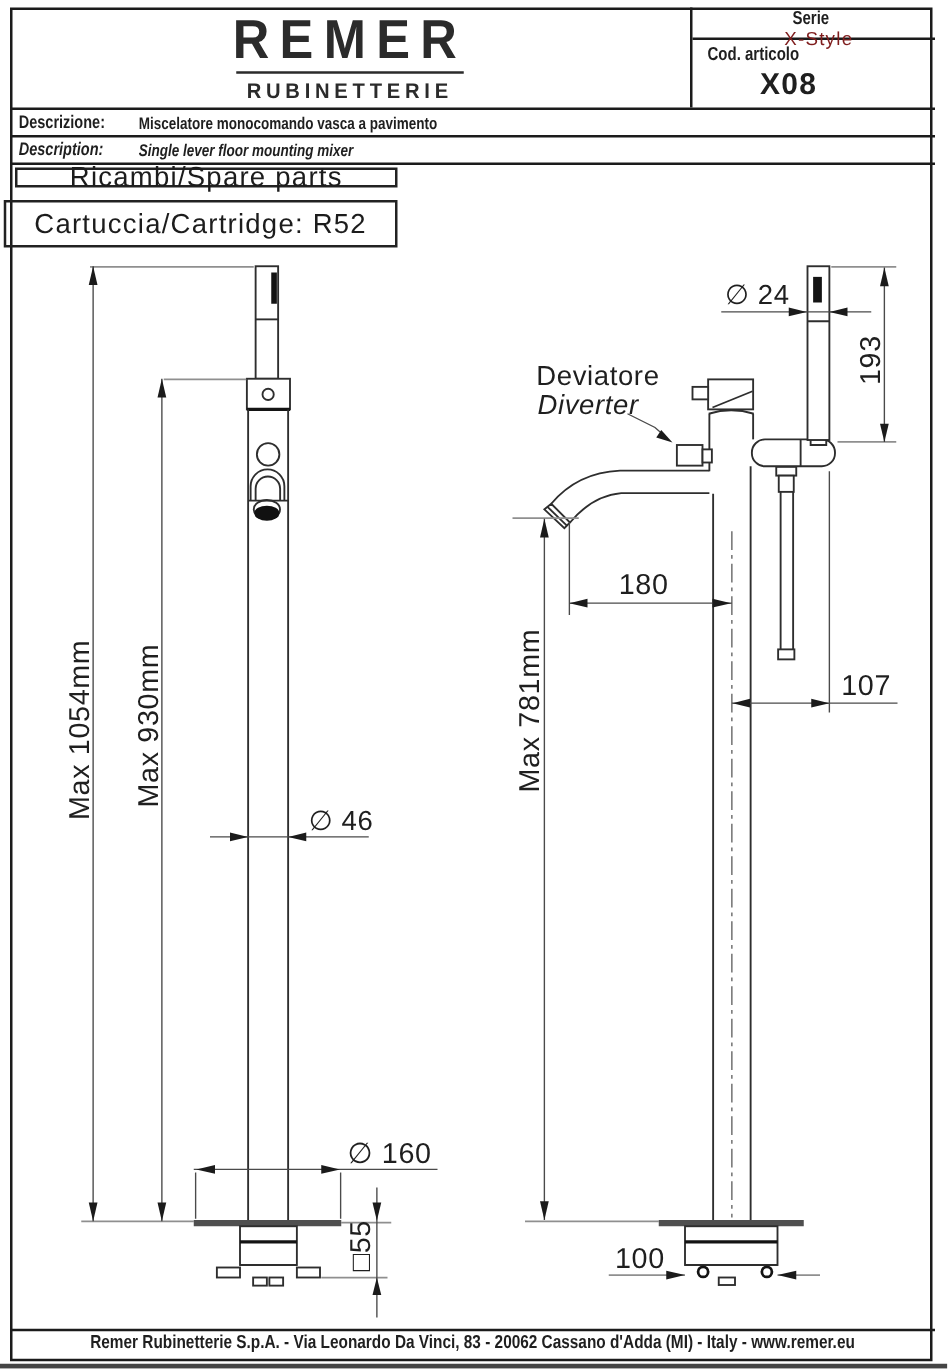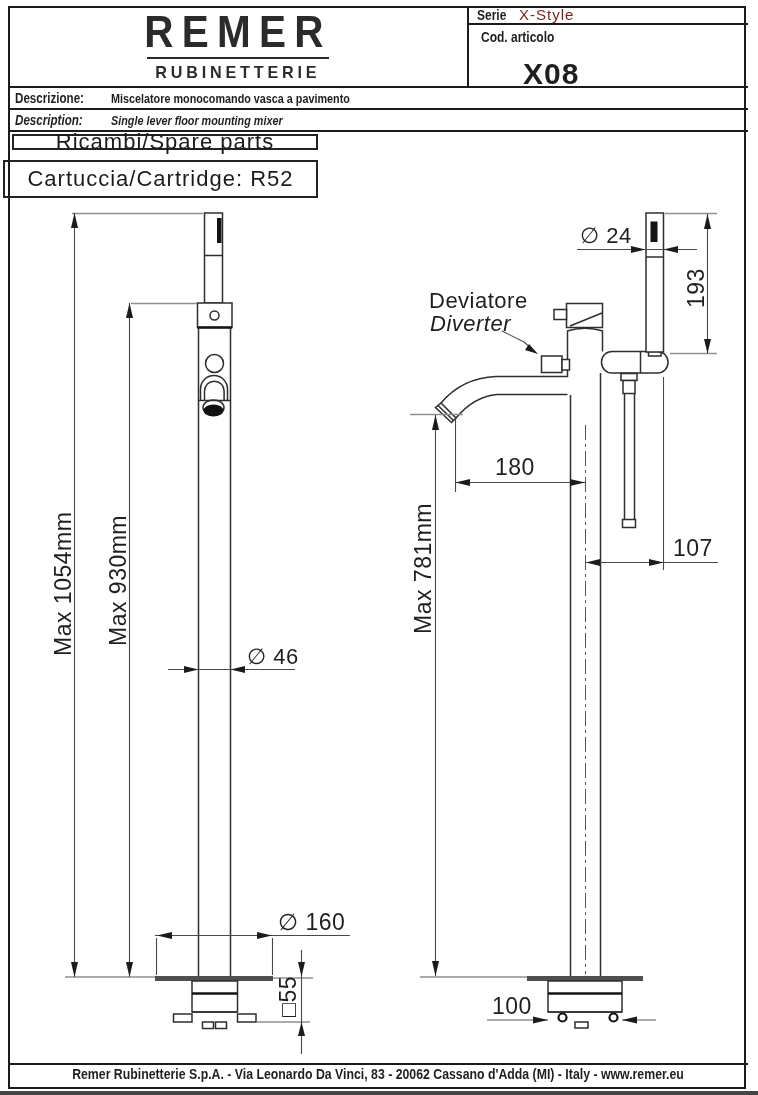--- a/index.html
+++ b/index.html
@@ -5,33 +5,33 @@
   html,body{margin:0;padding:0;background:#fff;}
   .page{position:relative;width:758px;height:1095px;background:#fff;overflow:hidden;
         font-family:"Liberation Sans",sans-serif;color:#1f1f1f;}
   .border-frame{position:absolute;left:8px;top:6px;width:738px;height:1083px;
         border:2px solid #1b1b1b;box-sizing:border-box;}
   .bottom-strip{position:absolute;left:0;top:1091px;width:758px;height:4px;background:#454545;}
 
   
   .header{position:absolute;left:8px;top:6px;width:740px;height:82px;box-sizing:border-box;
         border-bottom:2px solid #1b1b1b;display:flex;}
-  .header-left{width:459px;display:flex;flex-direction:column;align-items:center;justify-content:center;}
+  .header-left{width:544px;display:flex;flex-direction:column;align-items:center;justify-content:center;}
   .logo-title{font-weight:700;font-size:44px;letter-spacing:9px;color:#2b2b2b;line-height:1;
         transform:scaleX(.92);transform-origin:center;}
   .logo-rule{width:182px;height:2px;background:#2b2b2b;margin:3px 0 4px 0;}
   .logo-subtitle{font-weight:700;font-size:17px;letter-spacing:4px;color:#2b2b2b;transform:scaleX(.95);}
   .header-right{flex:1;border-left:2px solid #1b1b1b;display:flex;flex-direction:column;box-sizing:border-box;}
-  .serie-row{height:26px;border-bottom:2px solid #1b1b1b;display:flex;align-items:center;padding-left:8px;box-sizing:border-box;}
+  .serie-row{height:26px;border-bottom:2px solid #1b1b1b;display:flex;align-items:center;padding-left:8px;box-sizing:border-box;flex-direction:column;}
   .cond{display:inline-block;font-weight:700;transform:scaleX(.8);transform-origin:0 50%;white-space:nowrap;}
   .serie-label{font-size:15px;width:42px;}
   .serie-value{font-size:15px;font-weight:400;letter-spacing:1px;color:#7f1d1d;}
   .cod-row{flex:1;padding-left:12px;padding-top:3px;box-sizing:border-box;}
   .cod-label{font-size:15px;}
-  .cod-value{font-weight:700;font-size:30px;margin-left:42px;margin-top:11px;letter-spacing:1px;}
+  .cod-value{font-weight:700;font-size:24px;margin-left:42px;margin-top:1px;letter-spacing:1px;}
 
   
   .descr-row{position:absolute;left:8px;width:740px;height:22px;box-sizing:border-box;
         border-bottom:2px solid #1b1b1b;display:flex;align-items:center;padding-left:7px;}
   .descr-it{top:88px;}
   .descr-en{top:110px;}
   .descr-label{font-size:14.5px;width:96px;}
   .descr-value{font-size:13.5px;}
   .ital{font-style:italic;}
 

